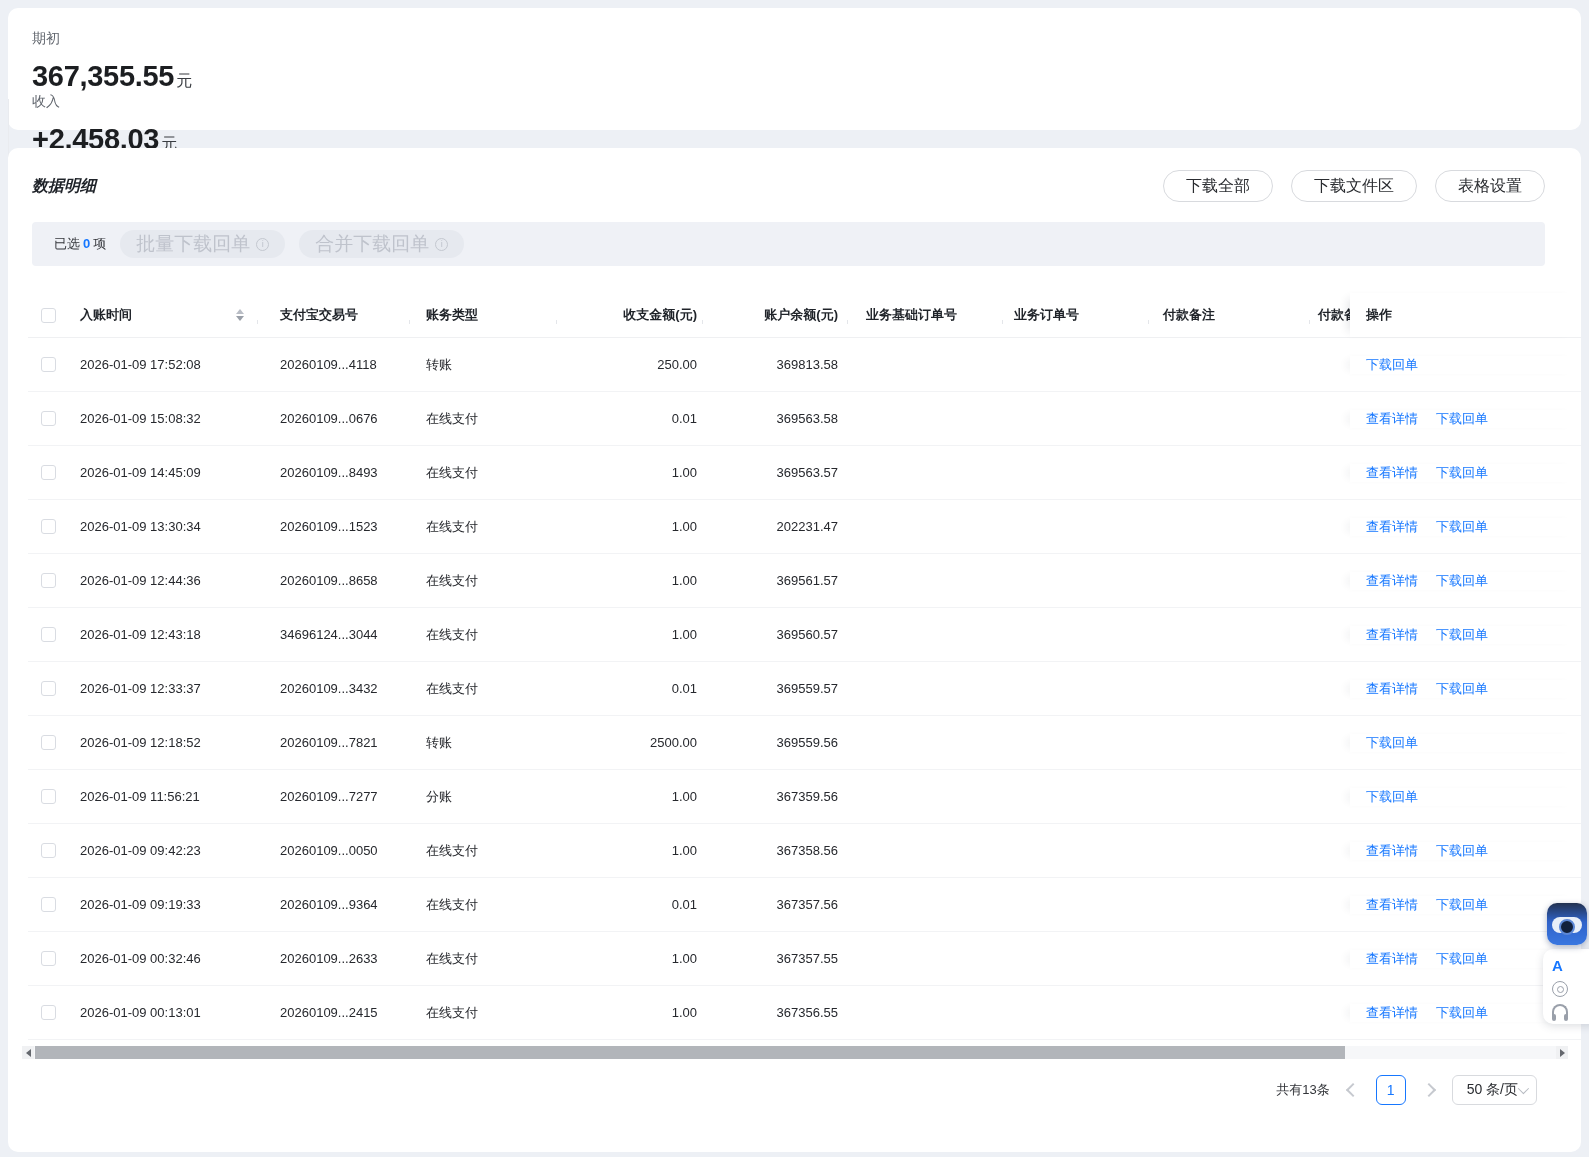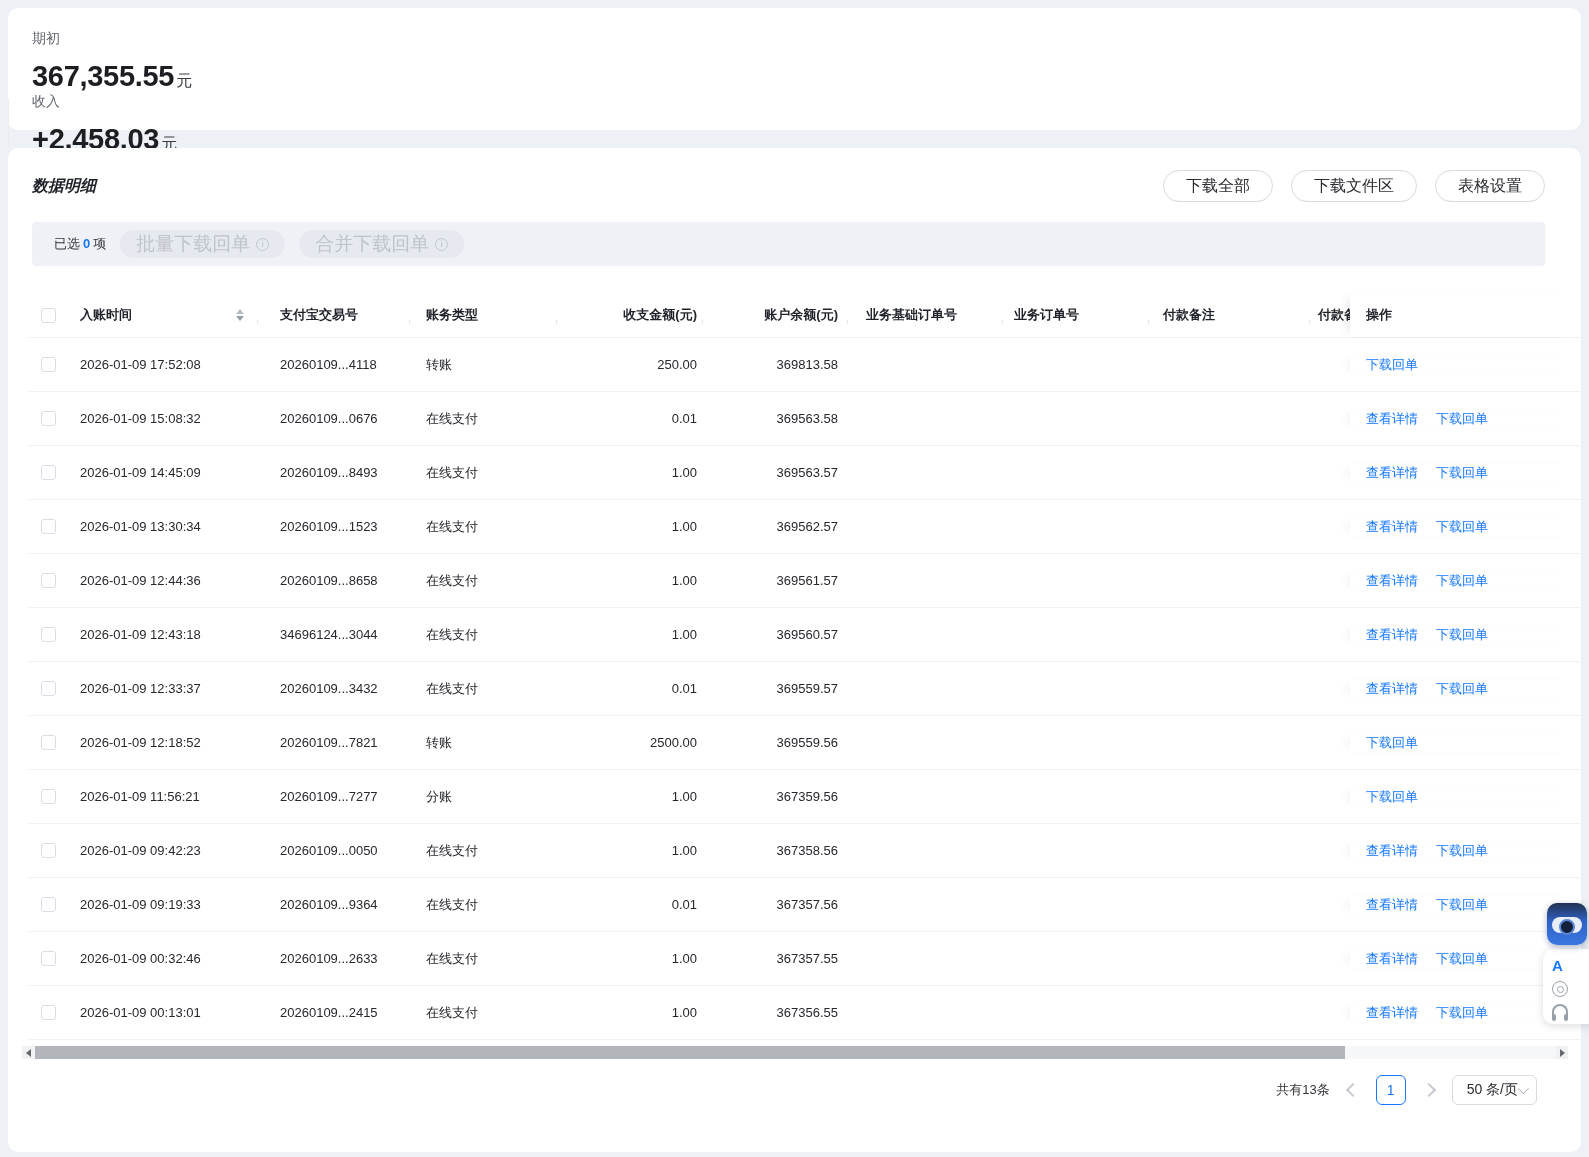--- a/index.html
+++ b/index.html
@@ -246,21 +246,21 @@
   </div>
 
   <div class="tr">
     <div class="td c-check">
             <div class="checkbox"></div>
           </div>
     <div class="td c-time">2026-01-09 13:30:34</div>
     <div class="td c-txn">20260109...1523</div>
     <div class="td c-type">在线支付</div>
     <div class="td c-amount">1.00</div>
-    <div class="td c-balance">369562.57</div>
+    <div class="td c-balance">202231.47</div>
     <div class="td c-border"></div>
     <div class="td c-order"></div>
     <div class="td c-desc"></div>
     <div class="td c-remark"></div>
     <div class="td c-action">
             <a class="action-link">查看详情</a>
             <a class="action-link">下载回单</a>
           </div>
   </div>
 

